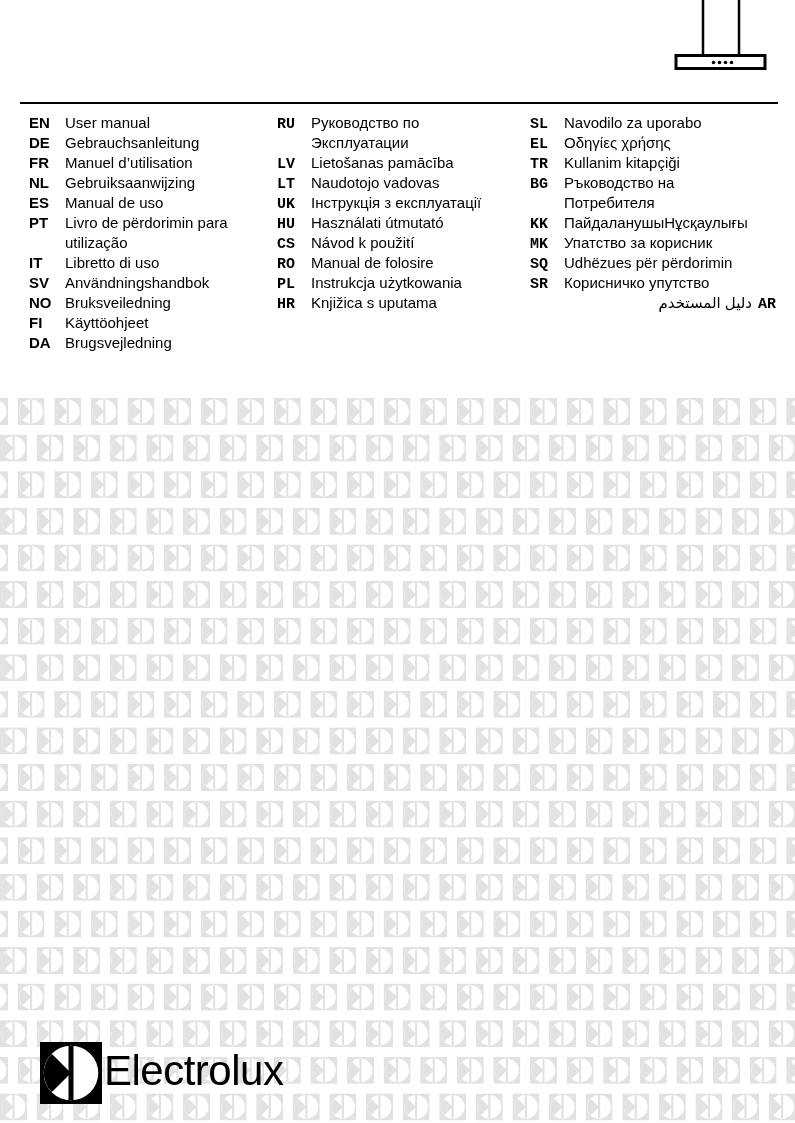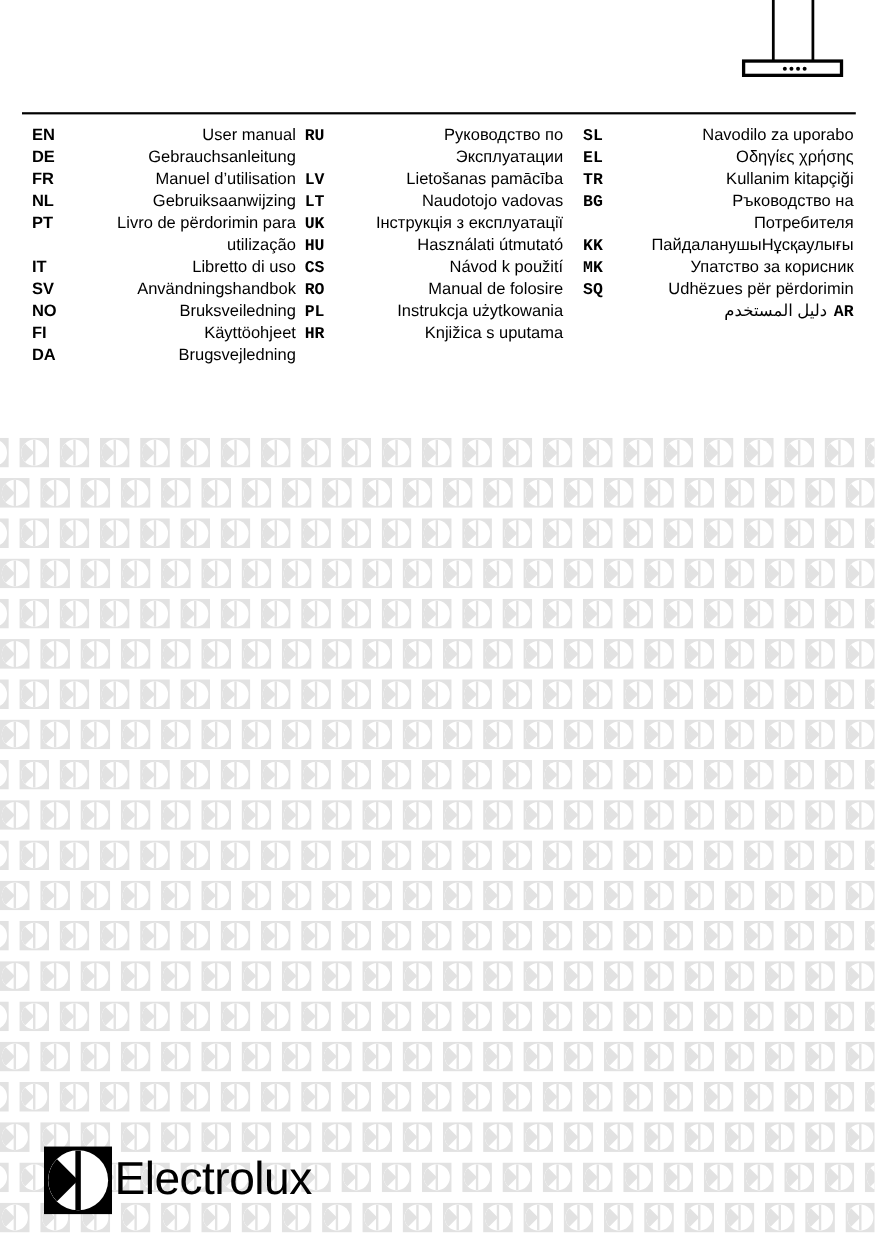--- a/index.html
+++ b/index.html
@@ -9,21 +9,21 @@
     font-family:"Liberation Sans","DejaVu Sans",sans-serif;
     font-size:15px;
   }
   .rule{position:absolute;left:20px;top:102px;width:758px;height:2px;background:#000;}
   .hood{position:absolute;left:674px;top:0;width:94px;height:74px;}
   .pattern{position:absolute;left:0;top:0;width:795px;height:1123px;}
   .lang-col{position:absolute;top:113px;}
   .col-1{left:29px;width:240px;}
   .col-2{left:277px;width:235px;}
   .col-3{left:519px;width:246px;margin-left:11px;}
-  .lang-row{display:flex;height:20px;line-height:20px;white-space:nowrap;align-items:baseline;justify-content:space-between;}
+  .lang-row{display:flex;height:20px;line-height:20px;white-space:nowrap;align-items:baseline;}
   .lang-code{font-weight:bold;width:36px;flex:0 0 auto;}
   .col-2 .lang-code,.col-3 .lang-code{width:34px;font-family:Liberation Mono, monospace;}
   .lang-row.rtl{justify-content:flex-end;gap:6px;}
   .lang-row.rtl .lang-code{width:auto;}
   .logo{position:absolute;left:40px;top:1042px;width:62px;height:62px;}
   .wordmark{
     position:absolute;left:104px;top:1050px;
     font-size:42px;font-weight:normal;letter-spacing:-0.5px;line-height:42px;color:#000;
   }
 </style>
@@ -531,20 +531,24 @@
       </div>
       <div class="lang-row">
         <span class="lang-code">FR</span>
         <span class="lang-label">Manuel d’utilisation</span>
       </div>
       <div class="lang-row">
         <span class="lang-code">NL</span>
         <span class="lang-label">Gebruiksaanwijzing</span>
       </div>
       <div class="lang-row">
+        <span class="lang-code">ES</span>
+        <span class="lang-label">Manual de uso</span>
+      </div>
+      <div class="lang-row">
         <span class="lang-code">PT</span>
         <span class="lang-label">Livro de përdorimin para</span>
       </div>
       <div class="lang-row">
         <span class="lang-code"></span>
         <span class="lang-label">utilização</span>
       </div>
       <div class="lang-row">
         <span class="lang-code">IT</span>
         <span class="lang-label">Libretto di uso</span>
@@ -633,20 +637,24 @@
         <span class="lang-code">KK</span>
         <span class="lang-label">ПайдаланушыНұсқаулығы</span>
       </div>
       <div class="lang-row">
         <span class="lang-code">MK</span>
         <span class="lang-label">Упатство за корисник</span>
       </div>
       <div class="lang-row">
         <span class="lang-code">SQ</span>
         <span class="lang-label">Udhëzues për përdorimin</span>
+      </div>
+      <div class="lang-row">
+        <span class="lang-code">SR</span>
+        <span class="lang-label">Корисничко упутство</span>
       </div>
       <div class="lang-row rtl">
         <span class="lang-label" dir="rtl">دليل المستخدم</span>
         <span class="lang-code">AR</span>
       </div>
     </div>
 </div>
 
 <svg class="logo" xmlns="http://www.w3.org/2000/svg" viewBox="0 0 62 62" aria-hidden="true">
   <use href="#eluxmark" x="0" y="0" width="62" height="62" color="#000000"></use>

